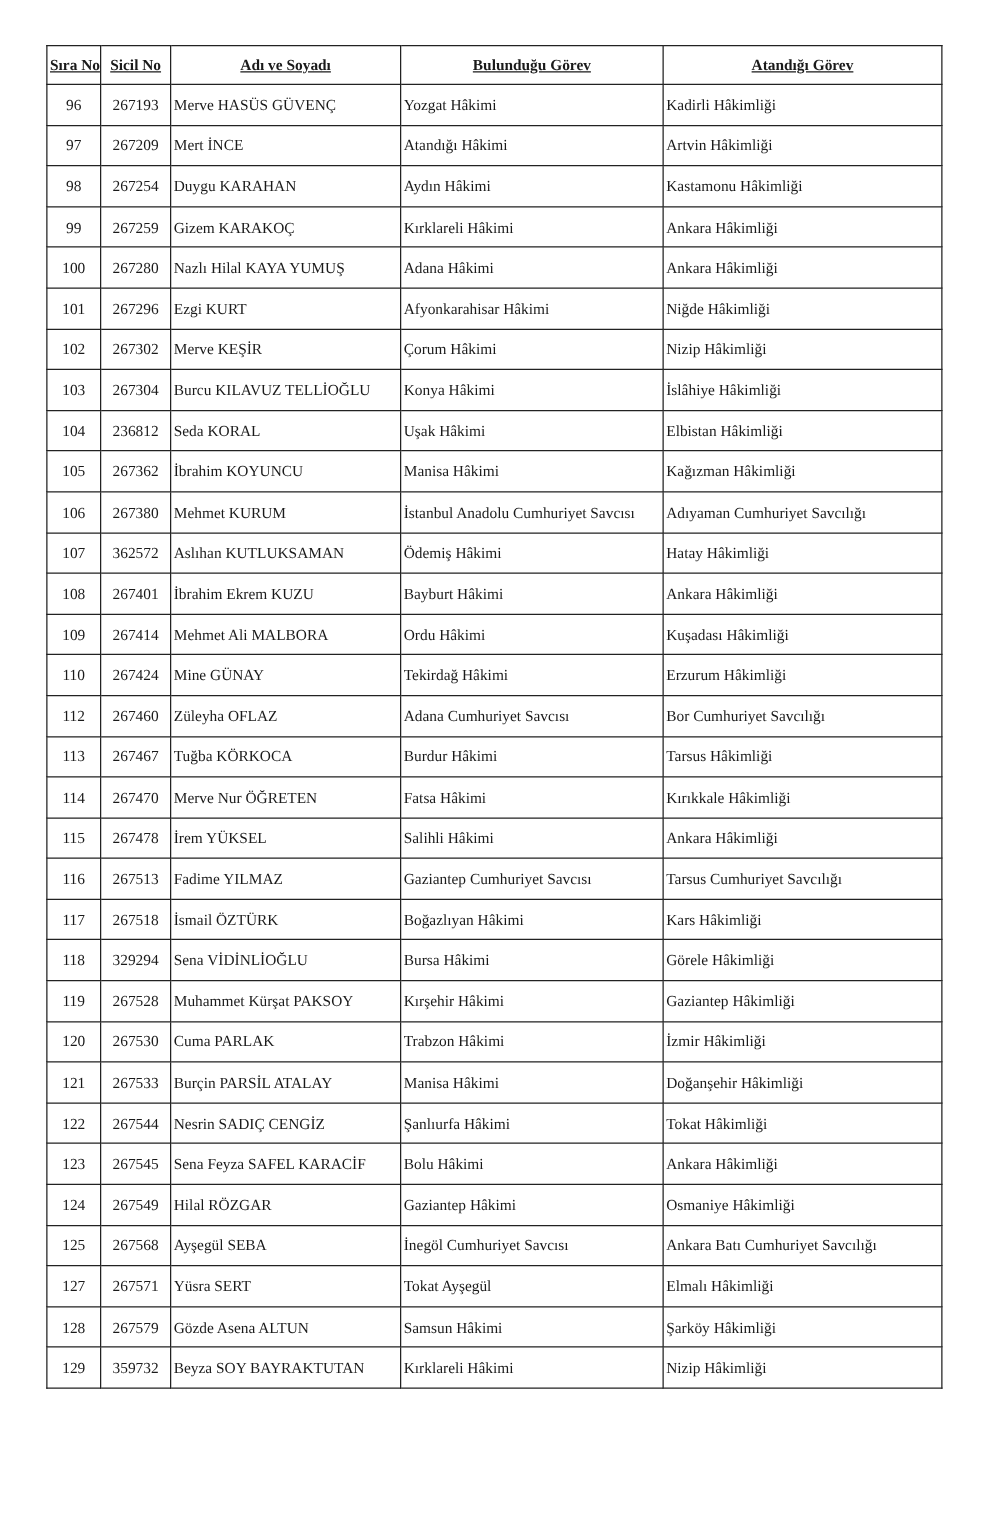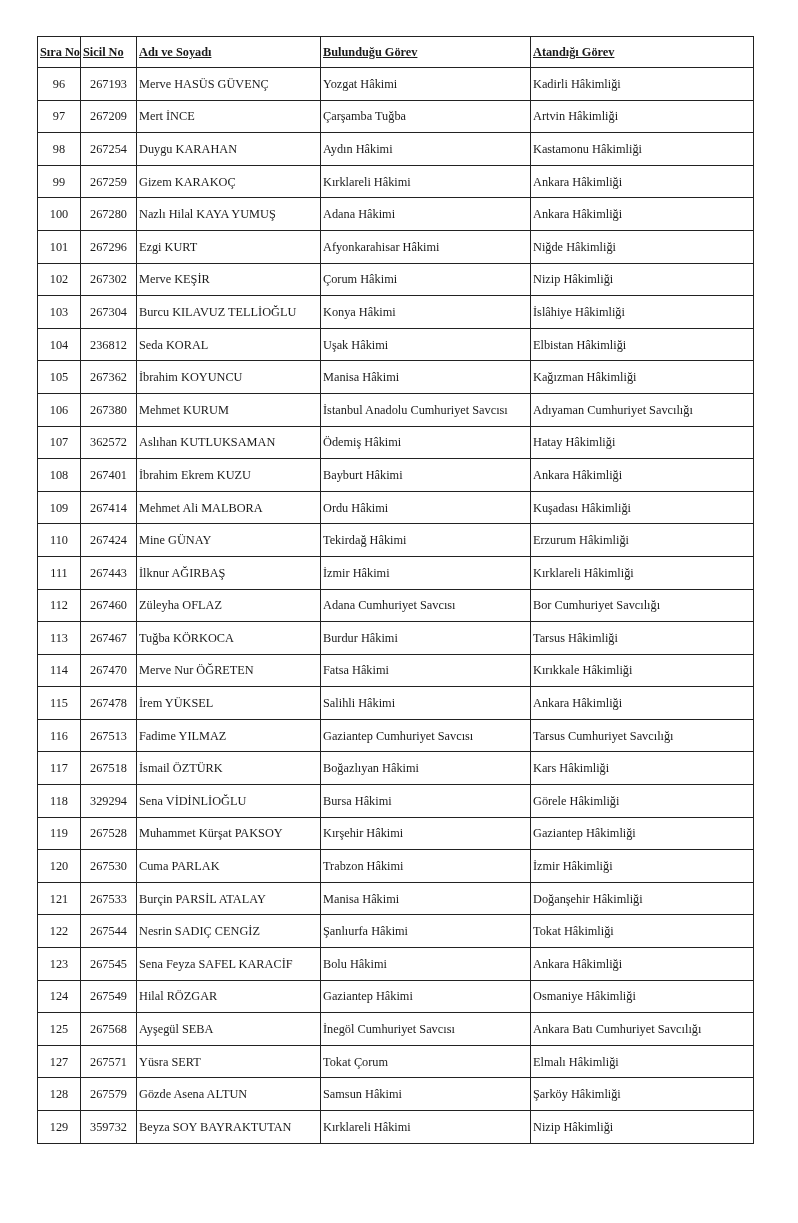--- a/index.html
+++ b/index.html
@@ -4,21 +4,21 @@
 <style>
   html, body { margin: 0; padding: 0; background: #ffffff; }
   body { width: 798px; height: 1223px; position: relative; overflow: hidden;
          font-family: "Liberation Serif", "DejaVu Serif", serif; color: #1a1a1a; }
   .page { position: absolute; left: 37px; top: 36px; }
   table { border-collapse: collapse; table-layout: fixed; width: 716px; }
   col.c1 { width: 43px; } col.c2 { width: 56px; } col.c3 { width: 184px; }
   col.c4 { width: 210px; } col.c5 { width: 223px; }
   th, td { border: 1.3px solid #222; font-size: 12.3px; line-height: 14px;
            padding: 0 2px; white-space: nowrap; overflow: hidden; }
-  th { height: 30px; text-align: left; font-weight: bold; vertical-align: middle; }
+  th { height: 30px; text-align: center; font-weight: bold; vertical-align: middle; }
   th span { text-decoration: underline; }
   td { height: 31.6px; vertical-align: middle; }
   td.num, td.sicil { text-align: center; }
   tr.row td { padding-top: 0; }
 </style>
 </head>
 <body>
 
 <div class="page">
   <table>
@@ -43,21 +43,21 @@
           <td class="num">96</td>
           <td class="sicil">267193</td>
           <td class="name">Merve HASÜS GÜVENÇ</td>
           <td class="cur">Yozgat Hâkimi</td>
           <td class="new">Kadirli Hâkimliği</td>
         </tr>
         <tr class="row">
           <td class="num">97</td>
           <td class="sicil">267209</td>
           <td class="name">Mert İNCE</td>
-          <td class="cur">Çarşamba Tuğba</td>
+          <td class="cur">Atandığı Hâkimi</td>
           <td class="new">Artvin Hâkimliği</td>
         </tr>
         <tr class="row">
           <td class="num">98</td>
           <td class="sicil">267254</td>
           <td class="name">Duygu KARAHAN</td>
           <td class="cur">Aydın Hâkimi</td>
           <td class="new">Kastamonu Hâkimliği</td>
         </tr>
         <tr class="row">
@@ -138,27 +138,20 @@
           <td class="new">Kuşadası Hâkimliği</td>
         </tr>
         <tr class="row">
           <td class="num">110</td>
           <td class="sicil">267424</td>
           <td class="name">Mine GÜNAY</td>
           <td class="cur">Tekirdağ Hâkimi</td>
           <td class="new">Erzurum Hâkimliği</td>
         </tr>
         <tr class="row">
-          <td class="num">111</td>
-          <td class="sicil">267443</td>
-          <td class="name">İlknur AĞIRBAŞ</td>
-          <td class="cur">İzmir Hâkimi</td>
-          <td class="new">Kırklareli Hâkimliği</td>
-        </tr>
-        <tr class="row">
           <td class="num">112</td>
           <td class="sicil">267460</td>
           <td class="name">Züleyha OFLAZ</td>
           <td class="cur">Adana Cumhuriyet Savcısı</td>
           <td class="new">Bor Cumhuriyet Savcılığı</td>
         </tr>
         <tr class="row">
           <td class="num">113</td>
           <td class="sicil">267467</td>
           <td class="name">Tuğba KÖRKOCA</td>
@@ -246,21 +239,21 @@
           <td class="num">125</td>
           <td class="sicil">267568</td>
           <td class="name">Ayşegül SEBA</td>
           <td class="cur">İnegöl Cumhuriyet Savcısı</td>
           <td class="new">Ankara Batı Cumhuriyet Savcılığı</td>
         </tr>
         <tr class="row">
           <td class="num">127</td>
           <td class="sicil">267571</td>
           <td class="name">Yüsra SERT</td>
-          <td class="cur">Tokat Çorum</td>
+          <td class="cur">Tokat Ayşegül</td>
           <td class="new">Elmalı Hâkimliği</td>
         </tr>
         <tr class="row">
           <td class="num">128</td>
           <td class="sicil">267579</td>
           <td class="name">Gözde Asena ALTUN</td>
           <td class="cur">Samsun Hâkimi</td>
           <td class="new">Şarköy Hâkimliği</td>
         </tr>
         <tr class="row">

